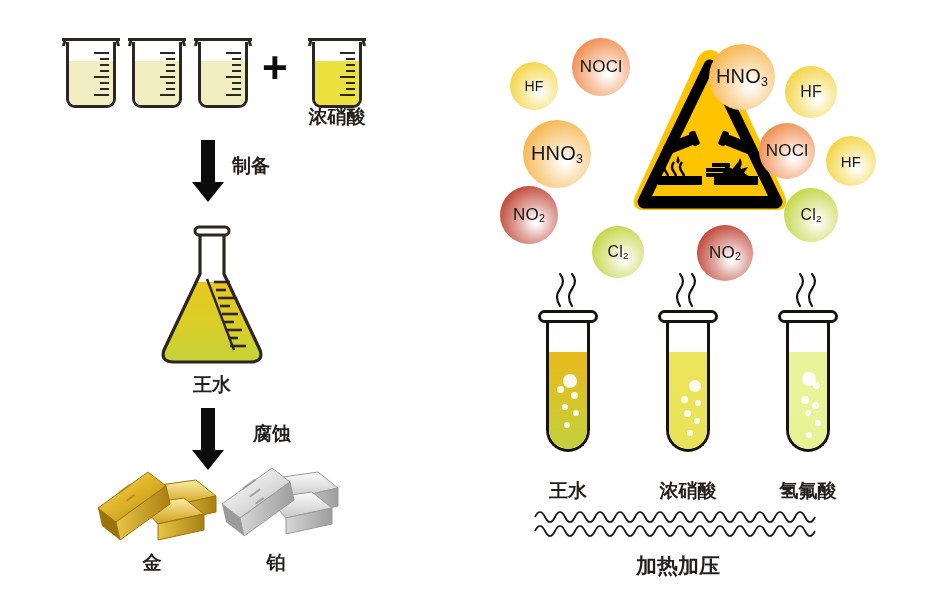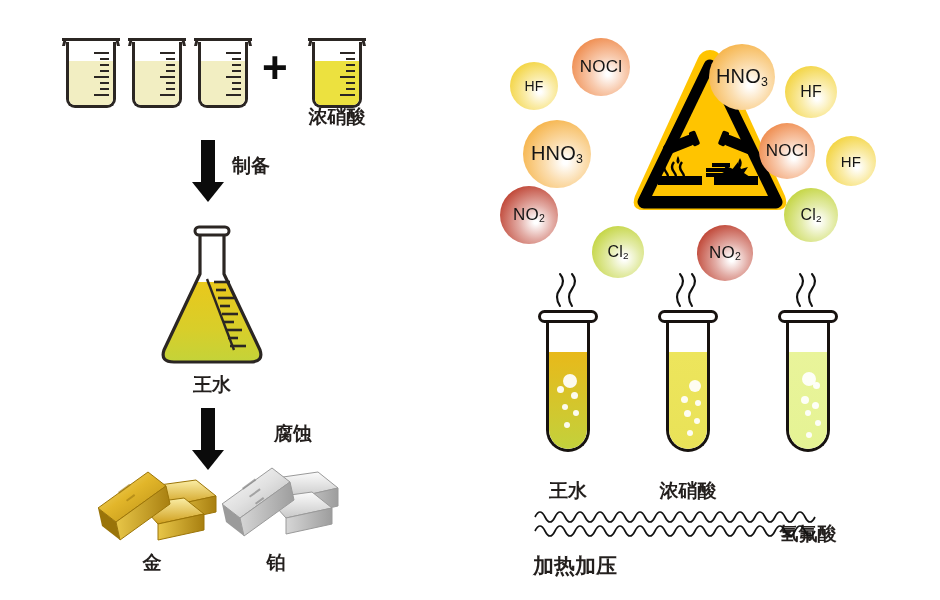--- a/index.html
+++ b/index.html
@@ -51,21 +51,21 @@
   .tube .body{position:absolute;left:8px;top:10px;width:44px;height:132px;
      border:3px solid #17120f;border-top:none;border-radius:0 0 22px 22px;
      box-sizing:border-box;background:#fff;overflow:hidden;}
   .tube .rim{position:absolute;left:0;top:0;width:60px;height:13px;
      border:3px solid #17120f;border-radius:7px;box-sizing:border-box;background:#fff;}
   .tube .liq{position:absolute;left:0;bottom:0;width:100%;border-radius:0 0 19px 19px;}
   .tube .bub{position:absolute;background:#ffffff;border-radius:50%;opacity:.92;}
 
   .steam{position:absolute;}
   .wave{position:absolute;}
-  .heatLabel{position:absolute;text-align:left;}
+  .heatLabel{position:absolute;text-align:center;}
 </style>
 </head>
 <body>
 
 <div id="stage">
 
   <div class="abs" style="left:0;top:0;width:470px;height:600px;">
 
     <div class="beaker" style="left:62px;top:36px;">
       <div class="lip">
@@ -185,21 +185,21 @@
           <line x1="55" y1="57" x2="82" y2="128" stroke-width="2.4"></line>
         </g>
       </svg>
     </div>
     <div class="labelCn cn" style="left:152px;top:372px;width:120px;font-size:19px;">王水</div>
 
     <div class="arrowWrap" style="left:192px;top:408px;width:32px;height:60px;">
       <div class="shaft" style="height:42px;"></div>
       <div class="head" style="top:42px;"></div>
     </div>
-    <div class="labelCn cn" style="left:232px;top:421px;width:80px;text-align:right;font-size:19px;">腐蚀</div>
+    <div class="labelCn cn" style="left:232px;top:421px;width:80px;text-align:center;font-size:19px;">腐蚀</div>
 
     <div class="abs" style="left:92px;top:460px;">
       <svg width="130" height="86" viewBox="0 0 130 86">
         <defs>
           <linearGradient id="gA" x1="0" y1="0" x2="1" y2="1">
             <stop offset="0%" stop-color="#f6e08a"></stop>
               <stop offset="45%" stop-color="#e2b62a"></stop>
             <stop offset="100%" stop-color="#b58a12"></stop>
           </linearGradient>
           <linearGradient id="gB" x1="0" y1="0" x2="0" y2="1">
@@ -387,21 +387,21 @@
               <div class="bub" style="left: 26px; top: 68px; width: 6px; height: 6px;"></div>
               <div class="bub" style="left: 17px; top: 80px; width: 6px; height: 6px;"></div>
             </div>
           </div>
           <div class="rim"></div>
         </div>
         <div class="steam" style="left: 322px; top: 272px;"><svg width="34" height="36" viewBox="0 0 34 36">
             <path d="M8 34 q-6 -9 0 -17 q6 -8 0 -15" fill="none" stroke="#111" stroke-width="2.1" stroke-linecap="round"></path>
             <path d="M20 34 q-6 -9 0 -17 q6 -8 0 -15" fill="none" stroke="#111" stroke-width="2.1" stroke-linecap="round"></path>
           </svg></div>
-        <div class="labelCn cn" style="left: 286px; top: 478px; width: 104px; font-size: 19px; margin-top: 43px;">氢氟酸</div>
+        <div class="labelCn cn" style="left: 286px; top: 478px; width: 104px; font-size: 19px;">氢氟酸</div>
       </div>
 
     <div class="wave" style="left:63px;top:505px;">
       <svg width="290" height="36" viewBox="0 0 290 36">
         <path id="wv" d="M2 12 q5 -10 10 0 t10 0 t10 0 t10 0 t10 0 t10 0 t10 0 t10 0 t10 0 t10 0 t10 0 t10 0 t10 0 t10 0 t10 0 t10 0 t10 0 t10 0 t10 0 t10 0 t10 0 t10 0 t10 0 t10 0 t10 0 t10 0 t10 0 t10 0" fill="none" stroke="#111" stroke-width="1.7"></path>
         <use href="#wv" y="14"></use>
       </svg>
     </div>
     <div class="heatLabel cn" style="left:63px;top:552px;width:290px;font-size:21px;">加热加压</div>
   </div>

